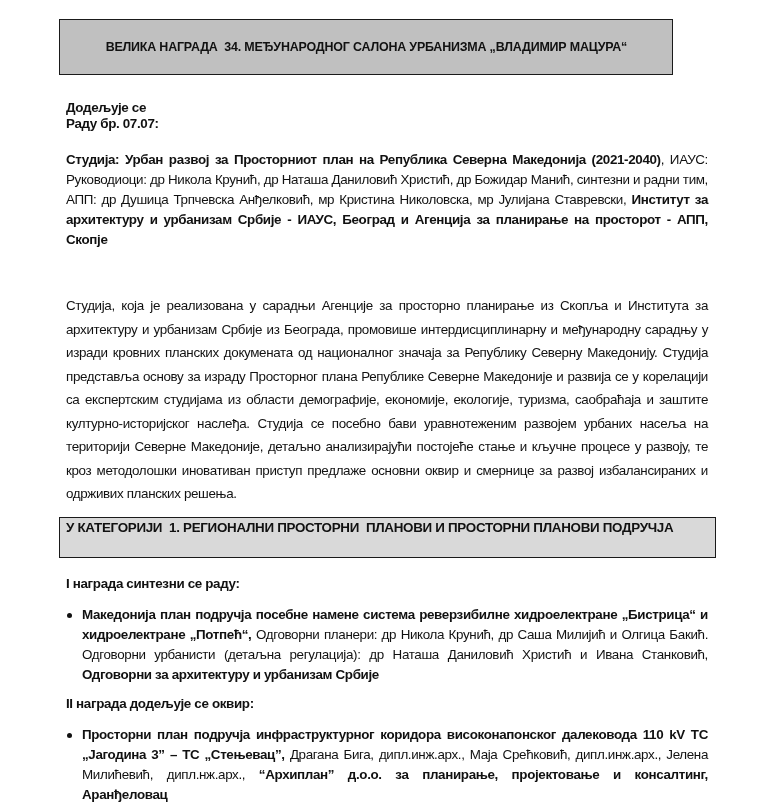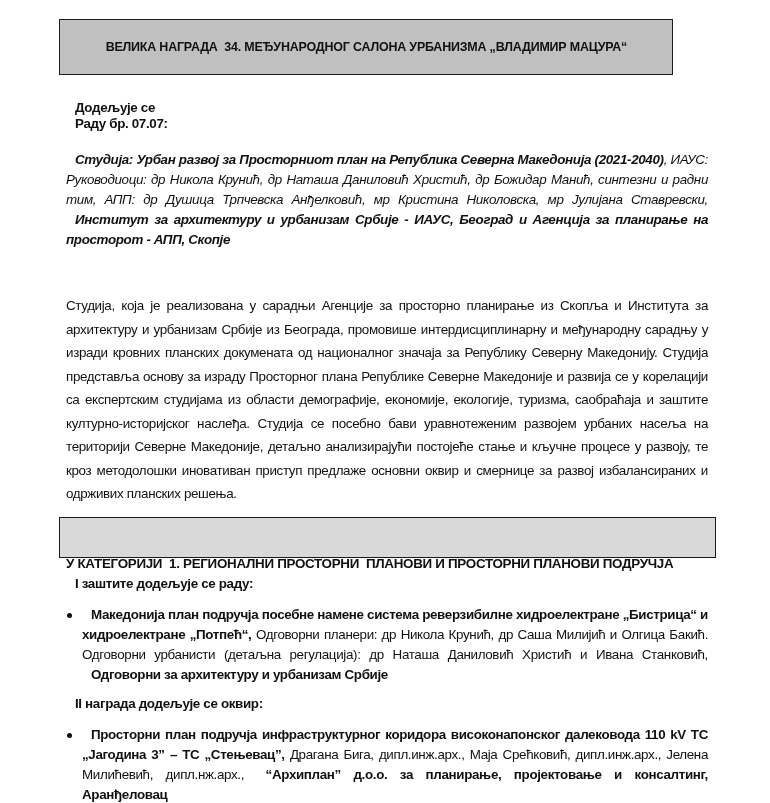--- a/index.html
+++ b/index.html
@@ -42,42 +42,41 @@
     letter-spacing: -0.2px;
     transform: scaleX(0.93);
     display: inline-block;
     white-space: pre;
   }
   .block {
     position: absolute;
     left: 66px;
     width: 642px;
   }
-  .bold { font-weight: bold; margin-left: 9px; }
+  .bold { font-weight: bold; }
   .justify {
     text-align: justify;
   }
   .cat-box {
     position: absolute;
     left: 59px;
     top: 517px;
     width: 657px;
     height: 41px;
     background: #d9d9d9;
     border: 1.5px solid #1a1a1a;
     box-sizing: border-box;
     padding: 0 6px;
     font-weight: bold;
     font-size: 13.4px;
     line-height: 19px;
   }
   .cat-box .line {
     white-space: pre;
     letter-spacing: -0.3px;
-    margin-top: 36px;
   }
   .bullet-item {
     position: absolute;
     left: 66px;
     width: 642px;
   }
   .bullet-item .dot {
     position: absolute;
     left: 0;
     top: 0;
@@ -105,32 +104,32 @@
 <div class="page">
 
   <div class="title-box">
     <span>ВЕЛИКА НАГРАДА  34. МЕЂУНАРОДНОГ САЛОНА УРБАНИЗМА „ВЛАДИМИР МАЦУРА“</span>
   </div>
 
   <div class="block bold tight" style="top: 98px;">Додељује се</div>
 
   <div class="block bold tight" style="top: 114px;">Раду бр. 07.07:</div>
 
-  <div class="block justify tight" style="top: 150px; font-style: italic;">
+  <div class="block justify tight" style="top: 150px;">
     <span class="bold">Студија: Урбан развој за Просторниот план на Република Северна Македонија (2021-2040)</span><span>, ИАУС: Руководиоци: др Никола Крунић, др Наташа Даниловић Христић, др Божидар Манић, синтезни и радни тим, АПП: др Душица Трпчевска Анђелковић, мр Кристина Николовска, мр Јулијана Ставревски, </span><span class="bold">Институт за архитектуру и урбанизам Србије - ИАУС, Београд и Агенција за планирање на просторот - АПП, Скопје</span>
   </div>
 
 
   <div class="block justify tight" style="top: 294px; line-height: 23.5px;">Студија, која је реализована у сарадњи Агенције за просторно планирање из Скопља и Института за архитектуру и урбанизам Србије из Београда, промовише интердисциплинарну и међународну сарадњу у изради кровних планских докумената од националног значаја за Републику Северну Македонију. Студија представља основу за израду Просторног плана Републике Северне Македоније и развија се у корелацији са експертским студијама из области демографије, економије, екологије, туризма, саобраћаја и заштите културно-историјског наслеђа. Студија се посебно бави уравнотеженим развојем урбаних насеља на територији Северне Македоније, детаљно анализирајући постојеће стање и кључне процесе у развоју, те кроз методолошки иновативан приступ предлаже основни оквир и смернице за развој избалансираних и одрживих планских решења.</div>
 
   <div class="cat-box">
     <div class="line">У КАТЕГОРИЈИ  1. РЕГИОНАЛНИ ПРОСТОРНИ  ПЛАНОВИ И ПРОСТОРНИ ПЛАНОВИ ПОДРУЧЈА</div>
   </div>
 
-  <div class="block bold tight" style="top: 574px;">I заштите додељује се раду:</div>
+  <div class="block bold tight" style="top: 574px;">I награда синтезни се раду:</div>
 
   <div class="bullet-item tight" style="top: 605px;">
     <span class="dot"></span>
     <div class="content">
       <span class="bold">Македонија план подручја посебне намене система реверзибилне хидроелектране „Бистрица“ и хидроелектране „Потпећ“,</span><span> Одговорни планери: др Никола Крунић, др Саша Милијић и Олгица Бакић. Одговорни урбанисти (детаљна регулација): др Наташа Даниловић Христић и  Ивана Станковић, </span><span class="bold">Одговорни за архитектуру и урбанизам Србије</span>
     </div>
   </div>
 
   <div class="block bold tight" style="top: 694px;">II награда додељује се оквир:</div>
 

